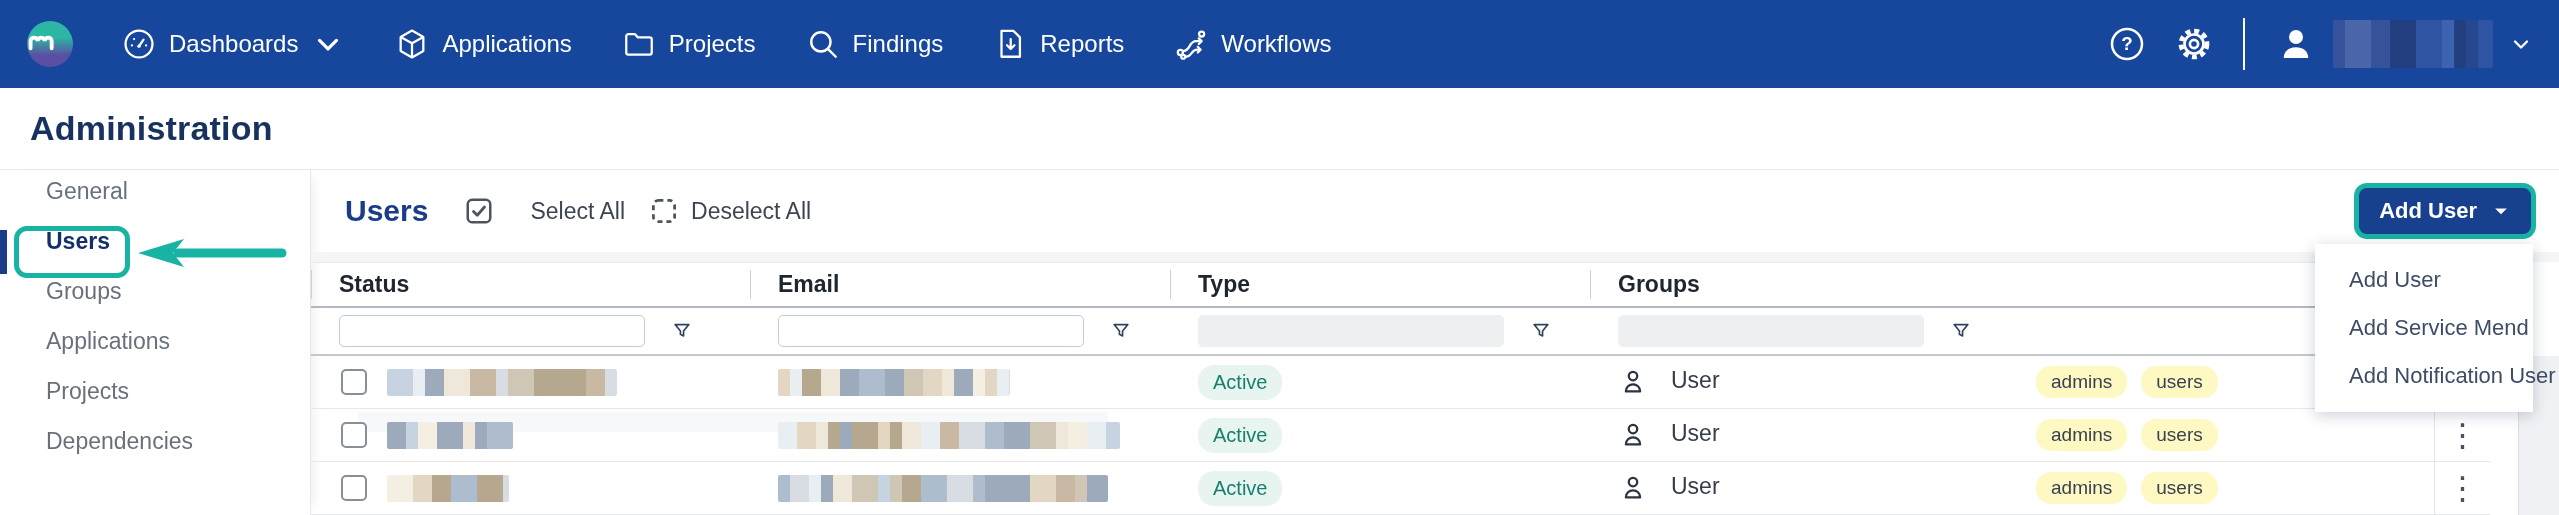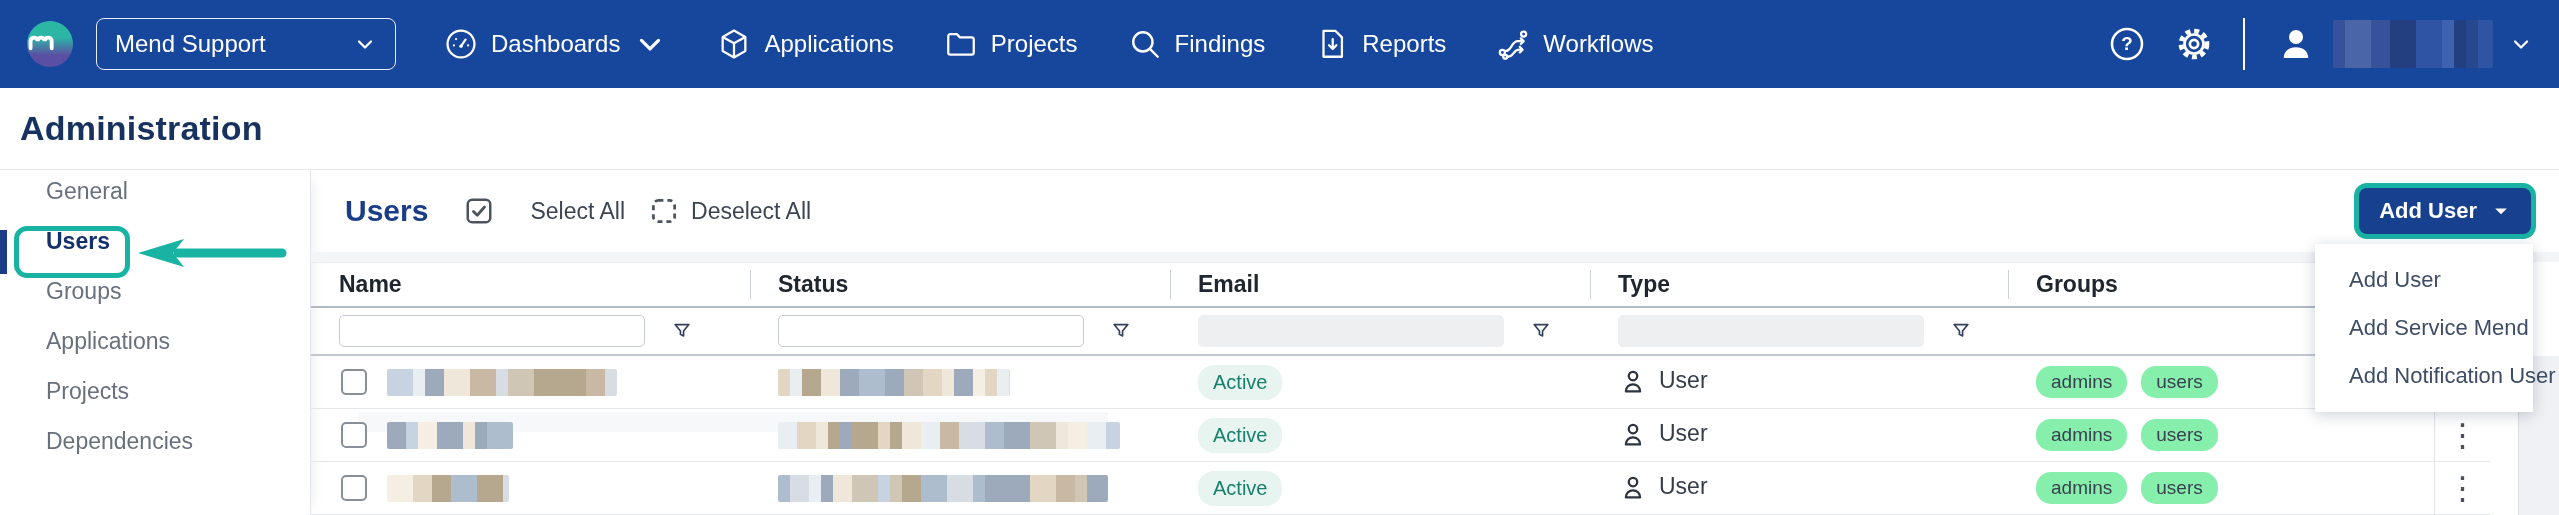--- a/index.html
+++ b/index.html
@@ -24,21 +24,21 @@
   .nav-items{ display:flex; align-items:center; gap:50px; margin-left:26px; }
   .nav-item{ display:flex; align-items:center; gap:13px; color:#fff; font-size:24px; cursor:pointer; }
   .nav-item svg{ width:34px; height:34px; }
   .nav-right{ margin-left:auto; display:flex; align-items:center; gap:30px; }
   .nav-right .vdiv{ width:2px; height:52px; background:#fff; }
   .user-chip{ display:flex; align-items:center; gap:16px; cursor:pointer; }
   .blur{ border-radius:2px; }
   .user-blur{ width:160px; height:48px; }
 
   
-  .page-header{ height:82px; display:flex; align-items:center; padding-left:20px;
+  .page-header{ height:82px; display:flex; align-items:center; padding-left:30px;
     border-bottom:1px solid #e6e8ec; }
   .page-header h1{ font-size:34px; font-weight:600; color:#17325e; letter-spacing:.2px; }
 
   
   .content{ display:flex; height:345px; }
   .sidebar{
     width:311px; flex:0 0 auto; position:relative; padding-top:8px;
     border-right:1px solid #e3e6ea; box-shadow:10px 0 12px -10px rgba(20,30,50,.10);
     overflow:hidden;
   }
@@ -87,24 +87,24 @@
   .fcell{ display:flex; align-items:center; gap:26px; padding-left:28px; }
   .finput{ width:306px; height:32px; border:1.5px solid #c6cbd3; border-radius:5px; background:#fff; font:inherit; padding:0 8px; }
   .finput.disabled{ background:#edeff1; border:1.5px solid #edeff1; }
   .funnel{ width:22px; height:22px; cursor:pointer; }
   .row{ height:53px; border-bottom:1px solid #e5e7eb; position:relative; }
   .name-cell{ display:flex; align-items:center; gap:20px; padding-left:30px; }
   .cellpad{ padding-left:28px; display:flex; align-items:flex-start; }
   .rowcheck{ width:26px; height:26px; border:2px solid #888f99; border-radius:5px; background:#fff; cursor:pointer; flex:0 0 auto; }
   .row .blur{ height:27px; }
   .badge{ display:inline-flex; padding:6px 15px; border-radius:16px; background:#e7f4f0; color:#18806c; font-size:20px; }
-  .type-cell{ gap:11px; color:#353d4a; font-size:23px; }
+  .type-cell{ gap:23px; color:#353d4a; font-size:23px; }
   .type-cell svg{ width:30px; height:30px; }
   .chips{ gap:14px; }
-  .chip{ background:#86efac; border-radius:15px; padding:5px 15px; font-size:19px; color:#394150; }
+  .chip{ background:#fef9c3; border-radius:15px; padding:5px 15px; font-size:19px; color:#394150; }
   .kebab-cell{ border-left:1px solid #e0e3e8; height:100%; display:flex; align-items:center; justify-content:center; cursor:pointer; }
   .kebab{ font-size:32px; color:#4a515c; line-height:1; }
   .overlay-strip{ position:absolute; left:47px; top:56px; width:750px; height:20px; background:#f7f8f9; }
 
   
   .side-tab{ width:28px; flex:0 0 auto; position:relative; }
   .side-tab span{
     position:absolute; top:16px; left:1px; writing-mode:vertical-rl;
     font-size:20px; color:#3c4a63; letter-spacing:.5px; cursor:pointer;
   }
@@ -121,26 +121,20 @@
           <linearGradient id="lg" x1="0" y1="0" x2="0" y2="1">
         <stop offset="0.35" stop-color="#2cb7a5"></stop>
             <stop offset="0.75" stop-color="#5b4fa4"></stop>
       </linearGradient>
         </defs>
       <circle cx="24" cy="24" r="23" fill="url(#lg)"></circle>
       <path d="M12 31v-8c0-5.5 8-5.5 8 0 0-5.5 8-5.5 8 0 0-5.5 8-5.5 8 0v8" fill="none" stroke="#fff" stroke-width="4.4" stroke-linecap="round" transform="translate(-6,1) scale(0.88)"></path>
     </svg>
   </span>
 
-  <div class="org-select">
-    <span>Mend Support</span>
-    <svg width="24" height="24" viewBox="0 0 24 24">
-      <path d="M6 9.5l6 6 6-6" fill="none" stroke="#fff" stroke-width="2.3" stroke-linecap="round" stroke-linejoin="round"></path>
-    </svg>
-  </div>
 
   <nav class="nav-items">
     <div class="nav-item">
       <svg viewBox="0 0 24 24" fill="none" stroke="#fff" stroke-width="1.6">
         <circle cx="12" cy="12" r="9.5"></circle>
           <path d="M12 13.5l3.2-4.6" stroke-linecap="round"></path>
         <circle cx="12" cy="13.5" r="1.2" fill="#fff" stroke="none"></circle>
         <circle cx="7" cy="13" r="0.8" fill="#fff" stroke="none"></circle>
           <circle cx="8.5" cy="8.5" r="0.8" fill="#fff" stroke="none"></circle>
         <circle cx="17" cy="13" r="0.8" fill="#fff" stroke="none"></circle>
@@ -281,21 +275,20 @@
         </div>
       </div>
     </div>
 
     <div class="pre-band"></div>
 
     <div class="grid-zone">
       <div class="grid">
 
         <div class="gridrow hdr">
-          <div class="hdr-cell">Name</div>
           <div class="hdr-cell sep">Status</div>
           <div class="hdr-cell sep">Email</div>
           <div class="hdr-cell sep">Type</div>
           <div class="hdr-cell sep">Groups</div>
           <div class="hdr-cell"></div>
         </div>
 
         <div class="gridrow filter">
           <div class="fcell">
             <input class="finput" style="">

